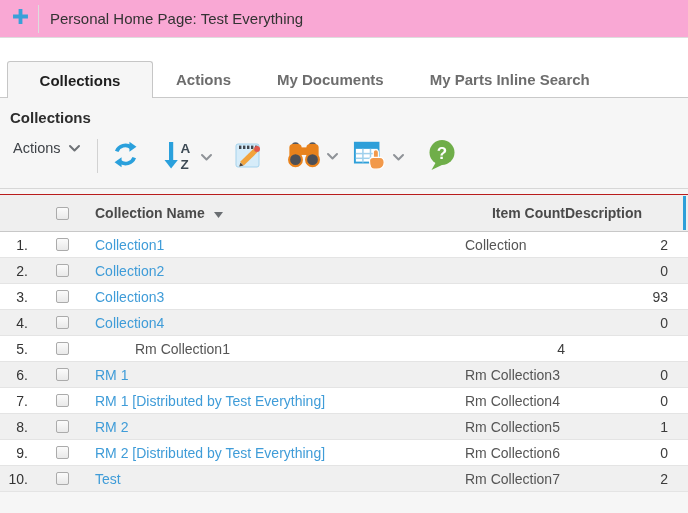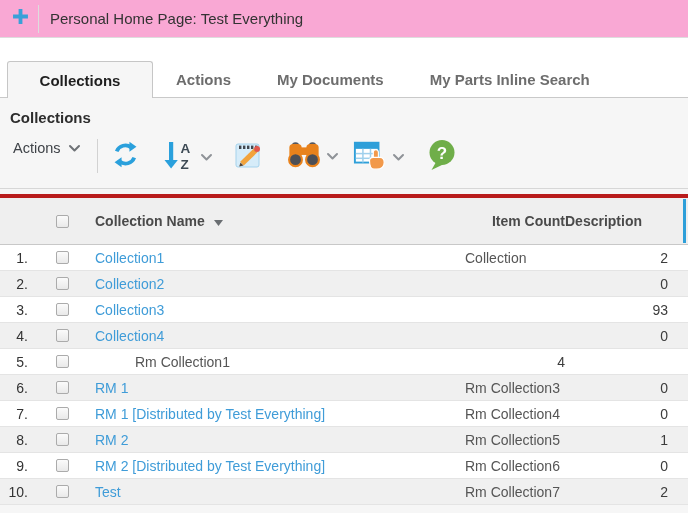--- a/index.html
+++ b/index.html
@@ -38,22 +38,22 @@
   .actions-label { font-size:14.5px; color:#3f4348; }
   .tb-sep { width:1px; height:34px; background:#d2d2d2; margin-left:16px; }
   .tb-btn { display:flex; align-items:center; cursor:pointer; }
   .tb-chevron { margin-left:5px; display:flex; align-items:center; cursor:pointer; }
   .ml12{margin-left:12px;} .ml14{margin-left:14px;} .ml20{margin-left:20px;} .ml22{margin-left:22px;}
   svg text { font-family:"Liberation Sans", sans-serif; }
 
   
   .grid { display:grid; grid-template-columns:30px 65px 330px 140px 103px;
     padding-right:20px; align-items:center; }
-  .thead { margin-top:5px; height:51px; background:#efefef;
-    border-top:4px solid #b91c1c; border-bottom:1px solid #c8c8c8;
+  .thead { margin-top:5px; height:38px; background:#efefef;
+    border-top:1px solid #b91c1c; border-bottom:1px solid #c8c8c8;
     position:relative; }
   .thead .hcell { font-size:14px; font-weight:bold; color:#4a4a4a; }
   .h-name { display:flex; align-items:center; gap:9px; cursor:pointer; }
   .h-count { text-align:right; }
   .scroll-indicator { position:absolute; right:2px; top:1px; bottom:1px;
     width:3px; background:#2e9fd9; }
   .trow { height:26px; border-bottom:1px solid #e4e4e4; font-size:14px; }
   .trow.odd { background:#ffffff; }
   .trow.even { background:#f0f0f0; }
   .c-num { text-align:right; padding-right:2px; color:#333; }

